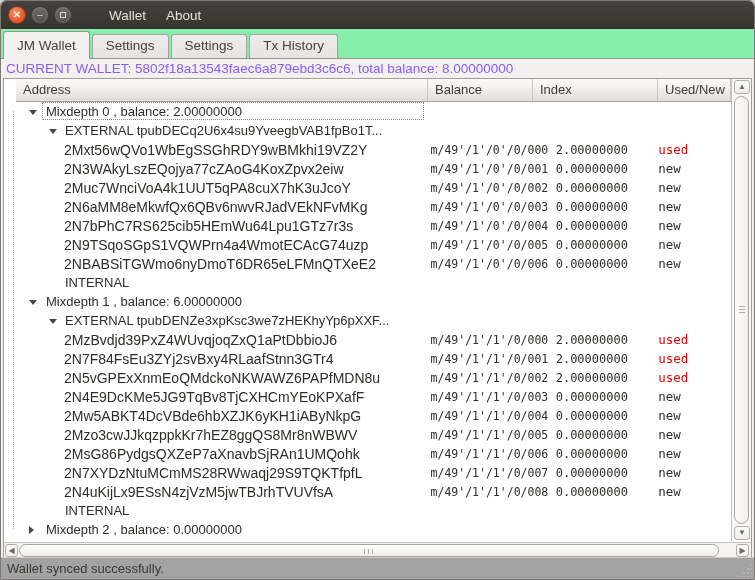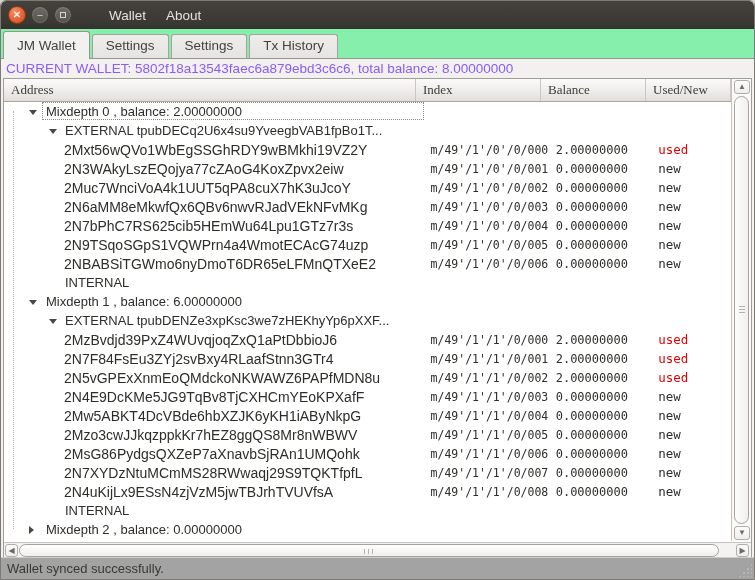--- a/index.html
+++ b/index.html
@@ -45,24 +45,23 @@
   .banner{
     height:19px;line-height:19px;padding-left:5px;
     font-size:13.5px;color:#8b5cf6;background:#f2f1f0;
   }
   
   .tree{
     position:absolute;left:2px;right:2px;top:77px;height:481px;
     border:1px solid #a19e99;background:#fff;
   }
   .thead{
-    position:absolute;left:0;top:0;right:20px;height:23px;display:flex;
+    position:absolute;left:12px;top:0;right:20px;height:23px;display:flex;
     background:linear-gradient(#fcfbfa,#edebe8 60%,#e1deda);
     border-bottom:1px solid #aaa7a1;
-    font-family:Liberation Serif, serif;
   }
   .th{
     height:100%;line-height:22px;padding-left:7px;font-size:13px;color:#3e3c38;
     border-right:1px solid #c9c6c1;
   }
   .th:last-child{flex:1;}
   .tbody{position:absolute;left:0;right:20px;top:23px;bottom:17px;background:#fff;overflow:hidden;}
   .guide{position:absolute;left:9px;top:9px;height:418px;width:0;border-left:1px dotted #b6b3ae;}
   .row{display:flex;height:19px;align-items:center;font-size:13px;color:#2f2d29;position:relative;padding-left:16px;}
   .c-addr{width:412px;height:100%;position:relative;display:flex;align-items:center;}
@@ -144,22 +143,22 @@
       <div class="tab">Settings</div>
       <div class="tab">Settings</div>
       <div class="tab">Tx History</div>
     </div>
 
   <div class="banner">CURRENT WALLET: 5802f18a13543faec6a879ebd3c6c6, total balance: 8.00000000</div>
 
   <div class="tree">
     <div class="thead">
         <div class="th" style="width: 412px;">Address</div>
+        <div class="th" style="width: 105px;">Balance</div>
         <div class="th" style="width: 125px;">Index</div>
-        <div class="th" style="width: 105px;">Balance</div>
         <div class="th" style="width: 89px;">Used/New</div>
       </div>
     <div class="tbody">
       <div class="guide"></div>
     <div class="row">
           <div class="cell c-addr">
             <div class="tri down l1"></div>
             <div class="focusrect"></div>
             <div class="lab mixdepth">Mixdepth 0 , balance: 2.00000000</div>
           </div>

